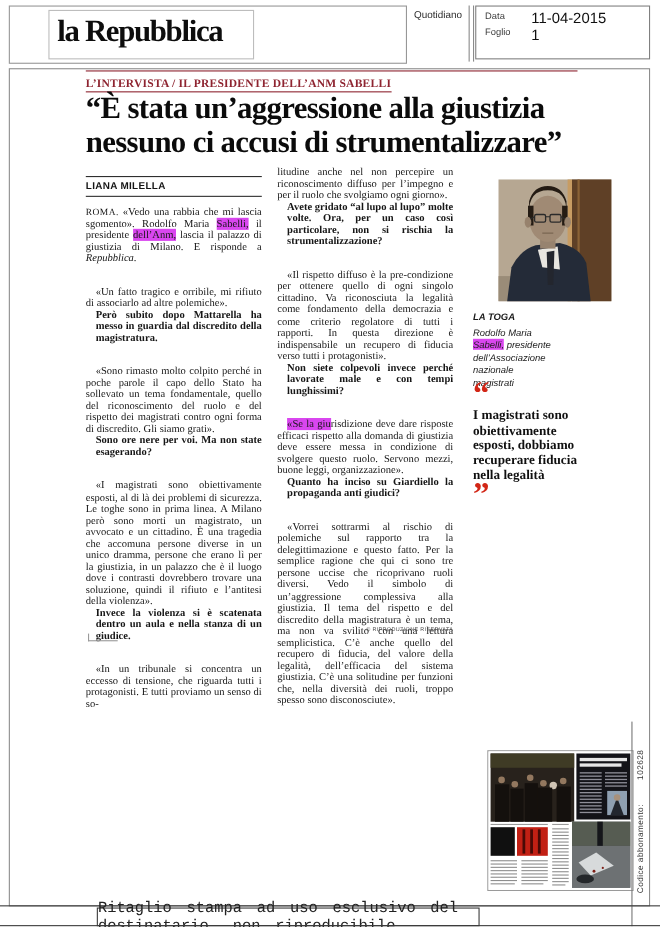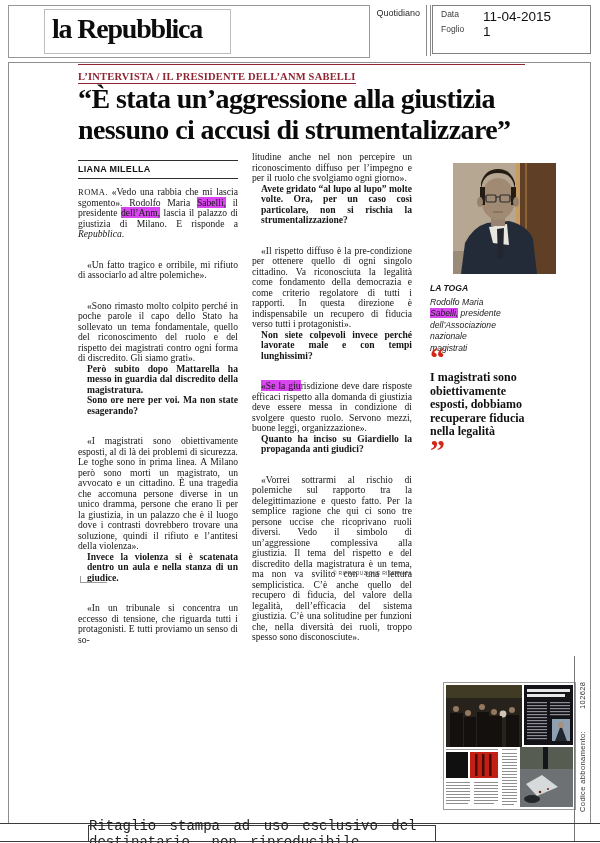--- a/index.html
+++ b/index.html
@@ -105,22 +105,22 @@
     <div>nessuno ci accusi di strumentalizzare”</div>
   </div>
 
   <div class="abs byline-rule" style="top:160px;"></div>
   <div class="abs byline">LIANA MILELLA</div>
   <div class="abs byline-rule" style="top:178px;"></div>
 
   <div class="abs col" id="col1">
       <p class="para lead"><span class="sc">ROMA.</span><span> «Vedo una rabbia che mi lascia sgomento». Rodolfo Maria </span><span class="hl">Sabelli,</span><span> il presidente </span><span class="hl">dell’Anm,</span><span> lascia il palazzo di giustizia di Milano. E risponde a </span><span class="it">Repubblica</span><span>.</span></p>
       <p class="para a"><span>«Un fatto tragico e orribile, mi rifiuto di associarlo ad altre polemiche».</span></p>
+      <p class="para q"><span>Però subito dopo Mattarella ha messo in guardia dal discredito della magistratura.</span></p>
       <p class="para a"><span>«Sono rimasto molto colpito perché in poche parole il capo dello Stato ha sollevato un tema fondamentale, quello del riconoscimento del ruolo e del rispetto dei magistrati contro ogni forma di discredito. Gli siamo grati».</span></p>
-      <p class="para q"><span>Però subito dopo Mattarella ha messo in guardia dal discredito della magistratura.</span></p>
       <p class="para q"><span>Sono ore nere per voi. Ma non state esagerando?</span></p>
       <p class="para a"><span>«I magistrati sono obiettivamente esposti, al di là dei problemi di sicurezza. Le toghe sono in prima linea. A Milano però sono morti un magistrato, un avvocato e un cittadino. È una tragedia che accomuna persone diverse in un unico dramma, persone che erano lì per la giustizia, in un palazzo che è il luogo dove i contrasti dovrebbero trovare una soluzione, quindi il rifiuto e l’antitesi della violenza».</span></p>
       <p class="para q"><span>Invece la violenza si è scatenata dentro un aula e nella stanza di un giudice.</span></p>
       <p class="para a"><span>«In un tribunale si concentra un eccesso di tensione, che riguarda tutti i protagonisti. E tutti proviamo un senso di so-</span></p>
     </div>
   <div class="abs col" id="col2">
       <p class="para cont"><span>litudine anche nel non percepire un riconoscimento diffuso per l’impegno e per il ruolo che svolgiamo ogni giorno».</span></p>
       <p class="para q"><span>Avete gridato “al lupo al lupo” molte volte. Ora, per un caso così particolare, non si rischia la strumentalizzazione?</span></p>
       <p class="para a"><span>«Il rispetto diffuso è la pre-condizione per ottenere quello di ogni singolo cittadino. Va riconosciuta la legalità come fondamento della democrazia e come criterio regolatore di tutti i rapporti. In questa direzione è indispensabile un recupero di fiducia verso tutti i protagonisti».</span></p>
       <p class="para q"><span>Non siete colpevoli invece perché lavorate male e con tempi lunghissimi?</span></p>

